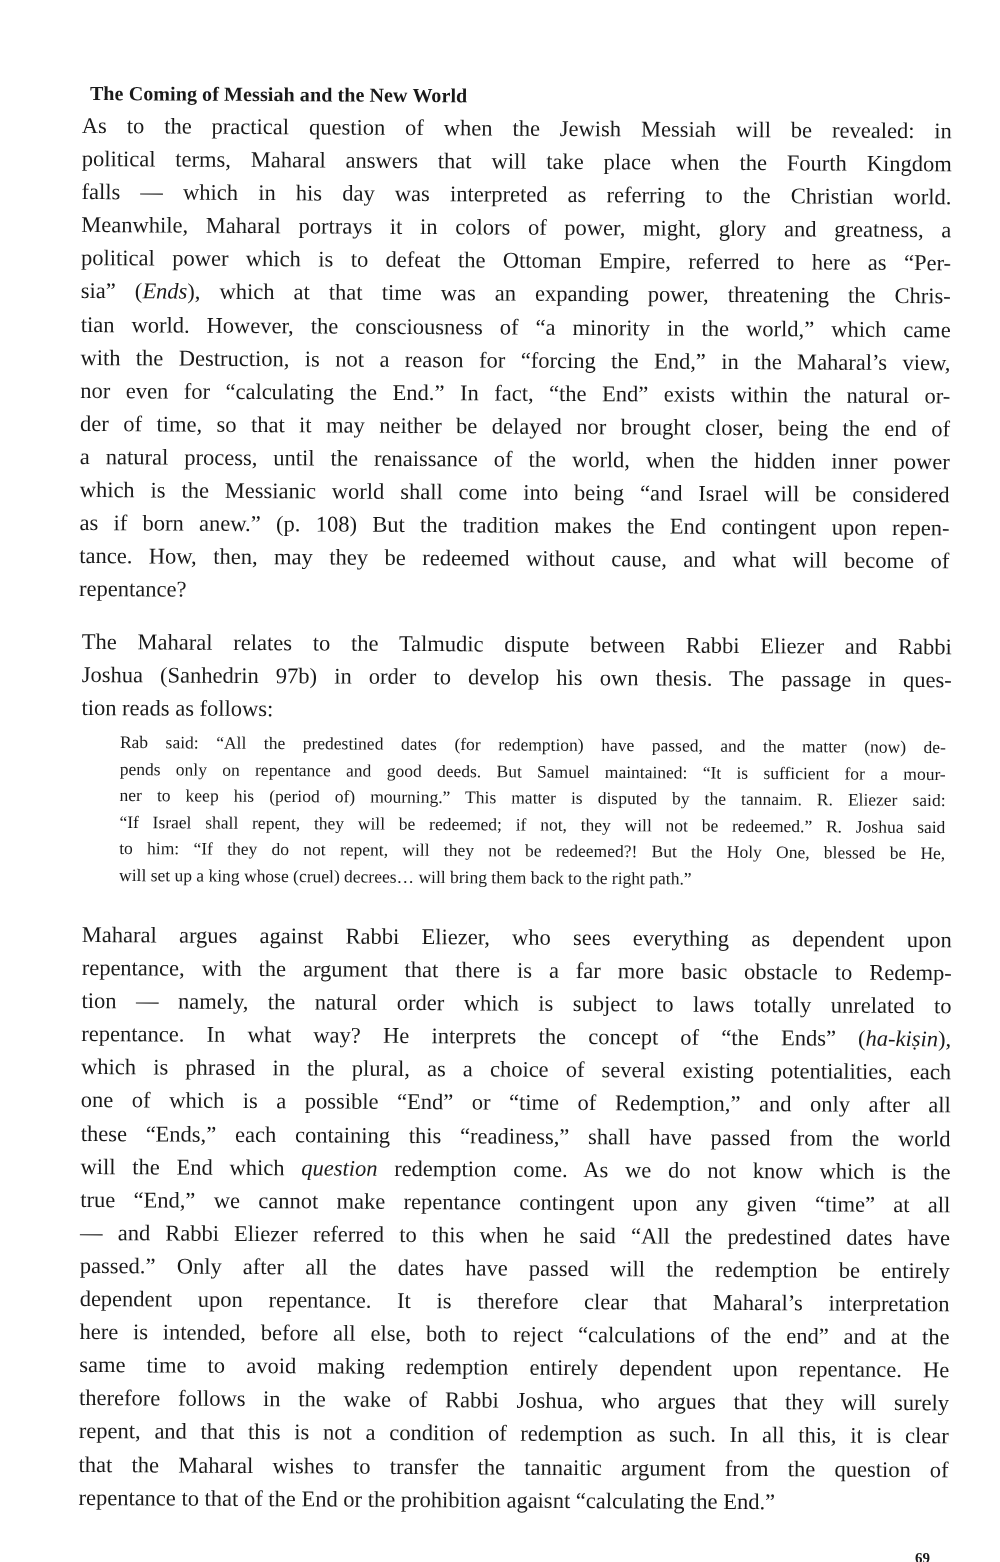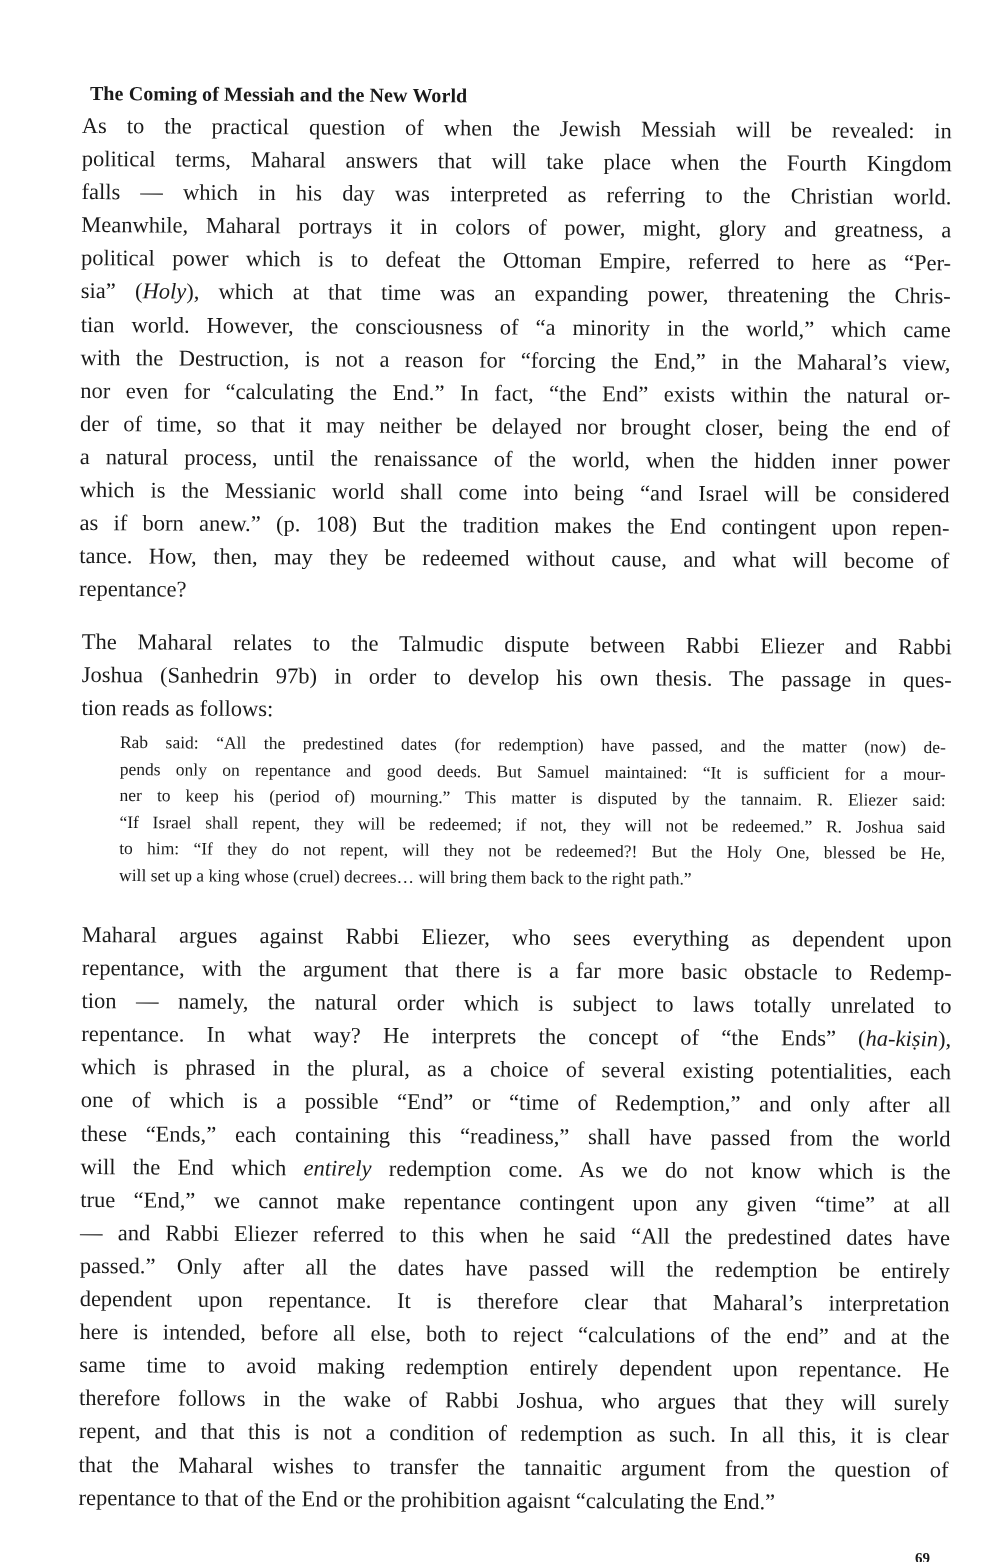--- a/index.html
+++ b/index.html
@@ -72,21 +72,21 @@
 <div class="page">
 
   <div class="heading">The Coming of Messiah and the New World</div>
 
   <div class="block" id="para-0" style="top:97px;">
       <span class="line">As to the practical question of when the Jewish Messiah will be revealed: in</span>
       <span class="line">political terms, Maharal answers that will take place when the Fourth Kingdom</span>
       <span class="line">falls — which in his day was interpreted as referring to the Christian world.</span>
       <span class="line">Meanwhile, Maharal portrays it in colors of power, might, glory and greatness, a</span>
       <span class="line">political power which is to defeat the Ottoman Empire, referred to here as “Per-</span>
-      <span class="line">sia” (<i>Holy</i>), which at that time was an expanding power, threatening the Chris-</span>
+      <span class="line">sia” (<i>Ends</i>), which at that time was an expanding power, threatening the Chris-</span>
       <span class="line">tian world. However, the consciousness of “a minority in the world,” which came</span>
       <span class="line">with the Destruction, is not a reason for “forcing the End,” in the Maharal’s view,</span>
       <span class="line">nor even for “calculating the End.” In fact, “the End” exists within the natural or-</span>
       <span class="line">der of time, so that it may neither be delayed nor brought closer, being the end of</span>
       <span class="line">a natural process, until the renaissance of the world, when the hidden inner power</span>
       <span class="line">which is the Messianic world shall come into being “and Israel will be considered</span>
       <span class="line">as if born anew.” (p. 108) But the tradition makes the End contingent upon repen-</span>
       <span class="line">tance. How, then, may they be redeemed without cause, and what will become of</span>
       <span class="line last">repentance?</span>
     </div>
@@ -107,21 +107,21 @@
     </div>
 
   <div class="block" id="para-2" style="top:906px;">
       <span class="line">Maharal argues against Rabbi Eliezer, who sees everything as dependent upon</span>
       <span class="line">repentance, with the argument that there is a far more basic obstacle to Redemp-</span>
       <span class="line">tion — namely, the natural order which is subject to laws totally unrelated to</span>
       <span class="line">repentance. In what way? He interprets the concept of “the Ends” (<i>ha-kiṣin</i>),</span>
       <span class="line">which is phrased in the plural, as a choice of several existing potentialities, each</span>
       <span class="line">one of which is a possible “End” or “time of Redemption,” and only after all</span>
       <span class="line">these “Ends,” each containing this “readiness,” shall have passed from the world</span>
-      <span class="line">will the End which <i>entirely</i> redemption come. As we do not know which is the</span>
+      <span class="line">will the End which <i>question</i> redemption come. As we do not know which is the</span>
       <span class="line">true “End,” we cannot make repentance contingent upon any given “time” at all</span>
       <span class="line">— and Rabbi Eliezer referred to this when he said “All the predestined dates have</span>
       <span class="line">passed.” Only after all the dates have passed will the redemption be entirely</span>
       <span class="line">dependent upon repentance. It is therefore clear that Maharal’s interpretation</span>
       <span class="line">here is intended, before all else, both to reject “calculations of the end” and at the</span>
       <span class="line">same time to avoid making redemption entirely dependent upon repentance. He</span>
       <span class="line">therefore follows in the wake of Rabbi Joshua, who argues that they will surely</span>
       <span class="line">repent, and that this is not a condition of redemption as such. In all this, it is clear</span>
       <span class="line">that the Maharal wishes to transfer the tannaitic argument from the question of</span>
       <span class="line last">repentance to that of the End or the prohibition agaisnt “calculating the End.”</span>

